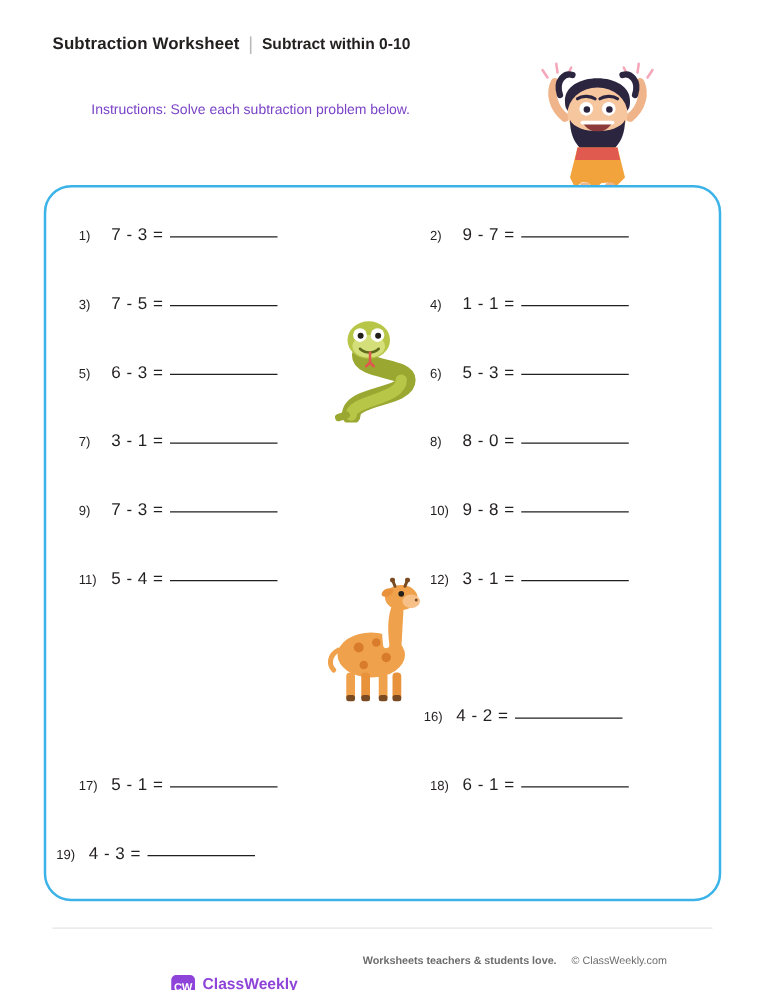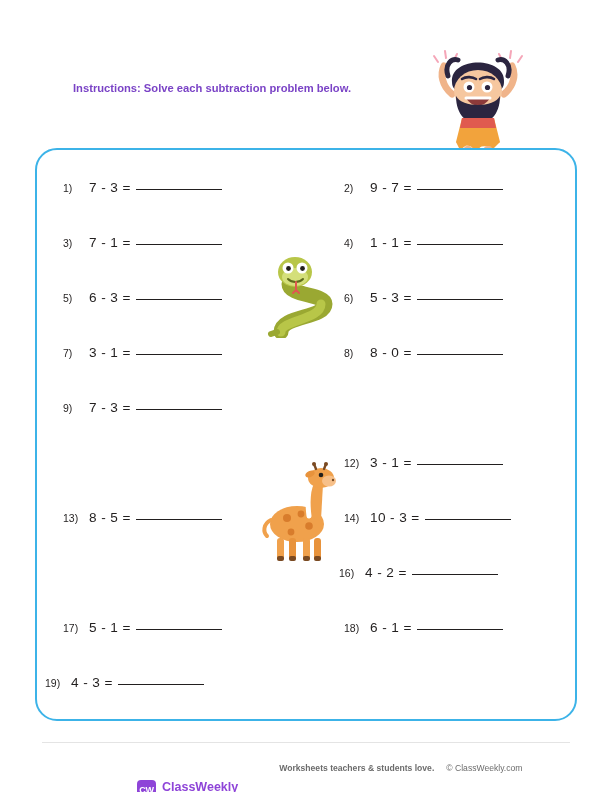--- a/index.html
+++ b/index.html
@@ -46,22 +46,22 @@
     color: #221f1f;
   }
 
   .instructions {
     position: absolute;
     left: 42px;
     top: 82px;
     font-size: 11.2px;
     color: #7a43c6;
   }
-  .instructions b { font-weight: bold; padding-left: 31px; }
-  .instructions .ins-text { font-weight: bold; }
+  .instructions b { font-weight: normal; padding-left: 31px; }
+  .instructions .ins-text { font-weight: normal; }
 
   
   .mascot-top {
     position: absolute;
     left: 432px;
     top: 46px;
     width: 92px;
     height: 110px;
   }
 
@@ -163,37 +163,42 @@
     align-items: center;
     justify-content: center;
     letter-spacing: -0.3px;
   }
   .brand-name {
     font-size: 12.5px;
     font-weight: bold;
     color: #8e44d8;
   }
   .footer-tag {
-    margin-left: 41px;
+    margin-left: 52px;
     font-size: 8.6px;
     font-weight: bold;
     color: #6c6c6c;
   }
   .footer-copy {
     margin-left: 12px;
     font-size: 8.6px;
     font-weight: normal;
     color: #6c6c6c;
   }
 </style>
 </head>
 <body>
 
 <div class="page">
 
+  <div class="header">
+    <span class="title-main">Subtraction Worksheet</span>
+    <span class="title-divider">|</span>
+    <span class="title-sub">Subtract within 0-10</span>
+  </div>
 
   <div class="instructions">
     <b>Instructions:</b><span class="ins-text"> Solve each subtraction problem below.</span>
   </div>
 
   <div class="mascot-top">
     <svg width="92" height="110" viewBox="0 0 92 110" xmlns="http://www.w3.org/2000/svg">
 
       <path d="M20 48 C10 40 8 28 12 20" stroke="#f0b48a" stroke-width="7" fill="none" stroke-linecap="round"></path>
       <path d="M72 48 C82 40 84 28 80 20" stroke="#f0b48a" stroke-width="7" fill="none" stroke-linecap="round"></path>
@@ -231,41 +236,41 @@
   <div class="card">
     <div class="problems">
 
       <div class="prob" style="left:26px; top:30px;">
         <span class="num">1)</span>
         <span class="expr">7 - 3 =</span>
         <span class="blank"></span>
       </div>
       <div class="prob" style="left:26px; top:85px;">
         <span class="num">3)</span>
-        <span class="expr">7 - 1 =</span>
+        <span class="expr">7 - 5 =</span>
         <span class="blank"></span>
       </div>
       <div class="prob" style="left:26px; top:140px;">
         <span class="num">5)</span>
         <span class="expr">6 - 3 =</span>
         <span class="blank"></span>
       </div>
       <div class="prob" style="left:26px; top:195px;">
         <span class="num">7)</span>
         <span class="expr">3 - 1 =</span>
         <span class="blank"></span>
       </div>
       <div class="prob" style="left:26px; top:250px;">
         <span class="num">9)</span>
         <span class="expr">7 - 3 =</span>
         <span class="blank"></span>
       </div>
-      <div class="prob" style="left:26px; top:360px;">
-        <span class="num">13)</span>
-        <span class="expr">8 - 5 =</span>
+      <div class="prob" style="left:26px; top:305px;">
+        <span class="num">11)</span>
+        <span class="expr">5 - 4 =</span>
         <span class="blank"></span>
       </div>
       <div class="prob" style="left:26px; top:470px;">
         <span class="num">17)</span>
         <span class="expr">5 - 1 =</span>
         <span class="blank"></span>
       </div>
       <div class="prob" style="left:8px; top:525px;">
         <span class="num">19)</span>
         <span class="expr">4 - 3 =</span>
@@ -285,28 +290,28 @@
       <div class="prob" style="left:307px; top:140px;">
         <span class="num">6)</span>
         <span class="expr">5 - 3 =</span>
         <span class="blank"></span>
       </div>
       <div class="prob" style="left:307px; top:195px;">
         <span class="num">8)</span>
         <span class="expr">8 - 0 =</span>
         <span class="blank"></span>
       </div>
+      <div class="prob" style="left:307px; top:250px;">
+        <span class="num">10)</span>
+        <span class="expr">9 - 8 =</span>
+        <span class="blank"></span>
+      </div>
       <div class="prob" style="left:307px; top:305px;">
         <span class="num">12)</span>
         <span class="expr">3 - 1 =</span>
-        <span class="blank"></span>
-      </div>
-      <div class="prob" style="left:307px; top:360px;">
-        <span class="num">14)</span>
-        <span class="expr">10 - 3 =</span>
         <span class="blank"></span>
       </div>
       <div class="prob" style="left:302px; top:415px;">
         <span class="num">16)</span>
         <span class="expr">4 - 2 =</span>
         <span class="blank"></span>
       </div>
       <div class="prob" style="left:307px; top:470px;justify-content:flex-end;">
         <span class="num">18)</span>
         <span class="expr">6 - 1 =</span>

